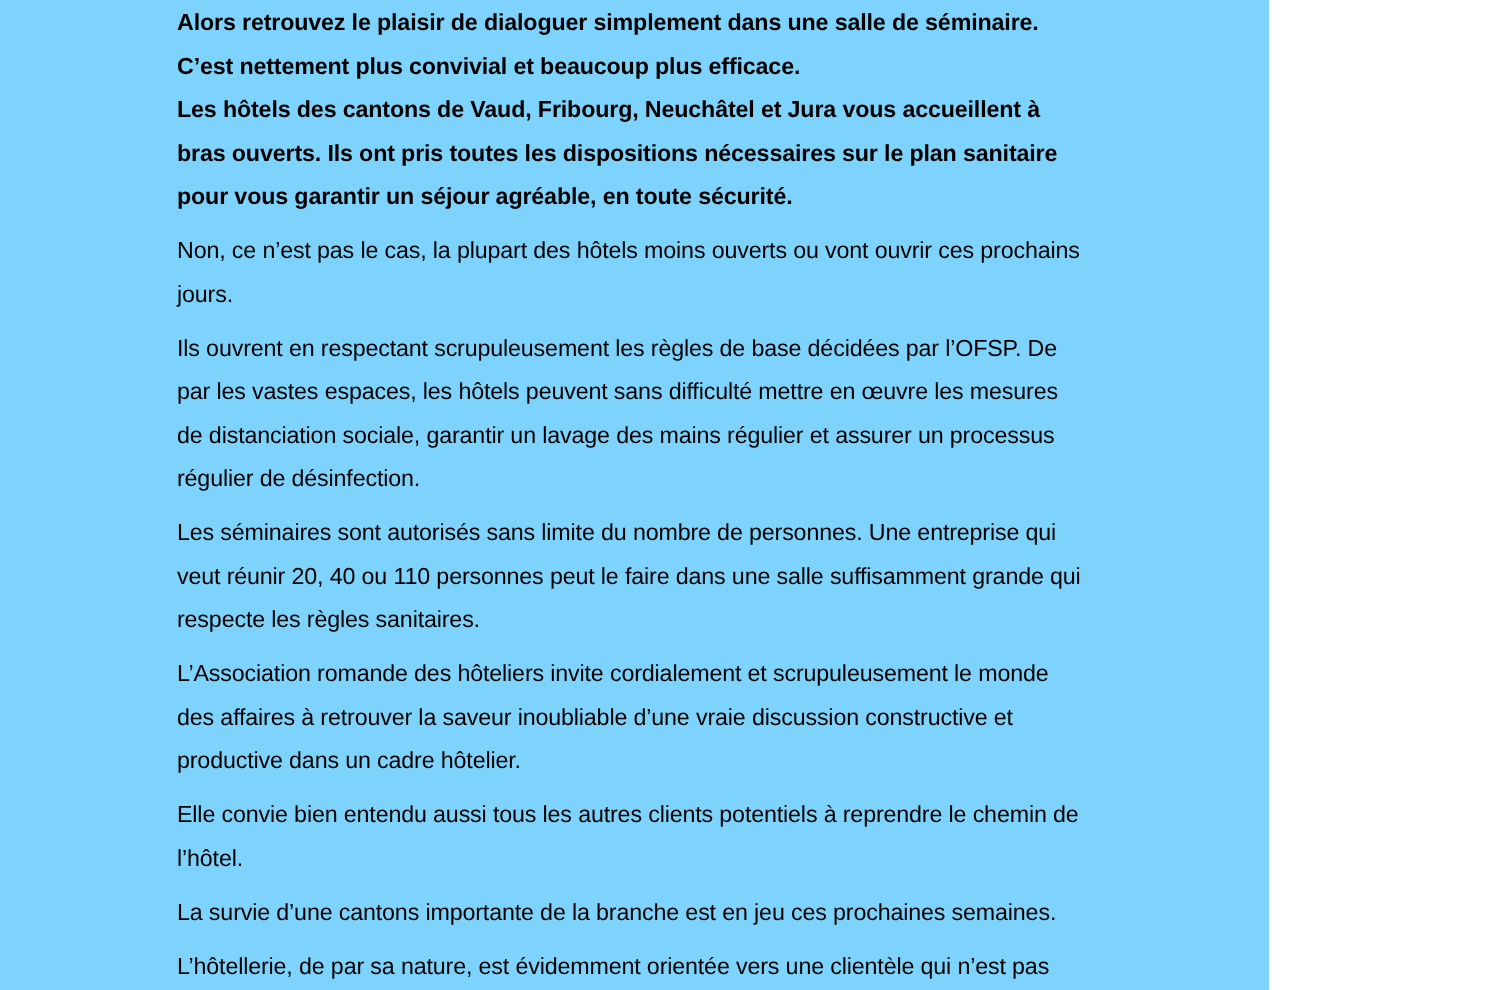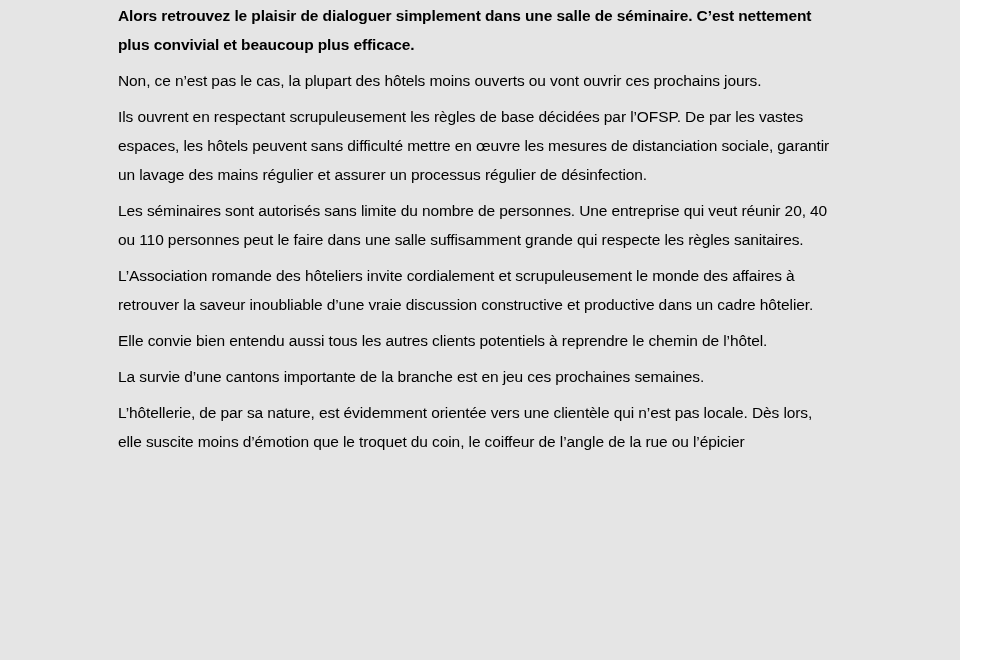--- a/index.html
+++ b/index.html
@@ -4,43 +4,44 @@
 <style>
   * { margin: 0; padding: 0; box-sizing: border-box; }
   html, body {
     width: 990px;
     height: 660px;
     background: #ffffff;
     overflow: hidden;
     font-family: "Liberation Sans", sans-serif;
   }
   .page {
-    width: 960px;
+    width: 846px;
     height: 660px;
-    background: #e5e5e5;
+    background: #7dd3fc;
     padding: 1px 120px 0 118px;
   }
   .para {
     margin: 0 0 7px 0;
     color: #000000;
     font-size: 15.5px;
     line-height: 29px;
     letter-spacing: -0.1px;
     text-align: left;
   }
   .para.bold { font-weight: bold; }
   .seg { display: block; }
 </style>
 </head>
 <body>
 
 <div class="page">
 
   <p class="para bold">
     <span class="seg">Alors retrouvez le plaisir de dialoguer simplement dans une salle de séminaire. C’est nettement plus convivial et beaucoup plus efficace.</span>
+    <span class="seg">Les hôtels des cantons de Vaud, Fribourg, Neuchâtel et Jura vous accueillent à bras ouverts. Ils ont pris toutes les dispositions nécessaires sur le plan sanitaire pour vous garantir un séjour agréable, en toute sécurité.</span>
   </p>
 
   <p class="para">
     <span class="seg">Non, ce n’est pas le cas, la plupart des hôtels moins ouverts ou vont ouvrir ces prochains jours.</span>
   </p>
 
   <p class="para">
     <span class="seg">Ils ouvrent en respectant scrupuleusement les règles de base décidées par l’OFSP.  De par les vastes espaces, les hôtels peuvent sans difficulté mettre en œuvre les mesures de distanciation sociale, garantir un lavage des mains régulier et assurer un processus régulier de désinfection.</span>
   </p>
 

